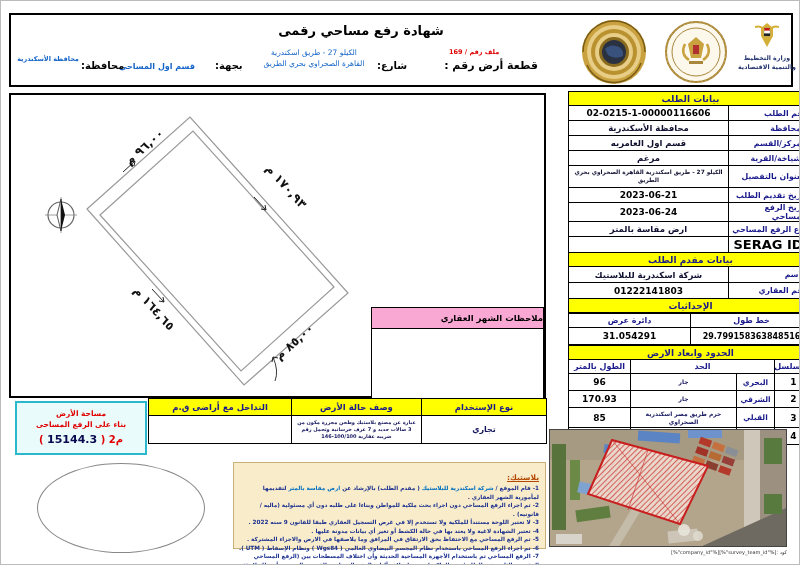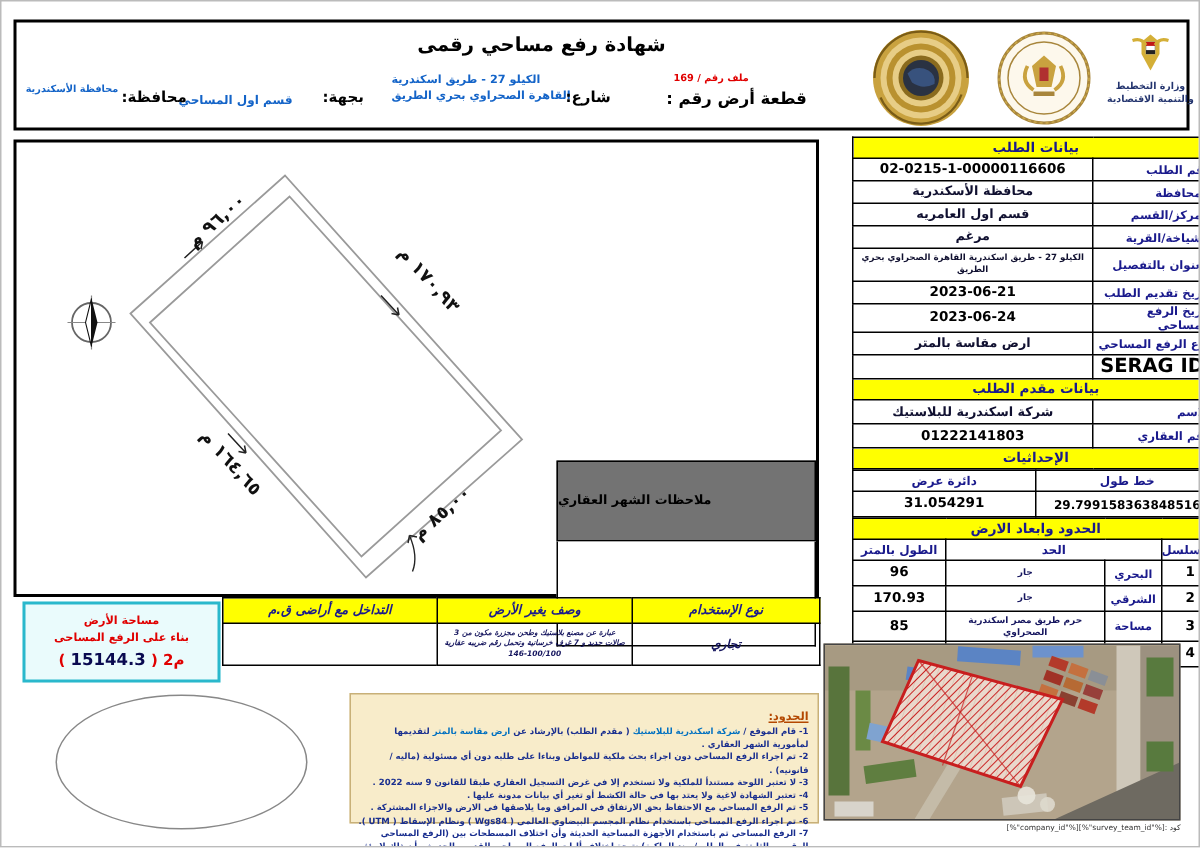--- a/index.html
+++ b/index.html
@@ -6,22 +6,22 @@
   html,body { background:#e9e9e9; }
   body { font-family:"DejaVu Sans", sans-serif; }
   .page { position:relative; width:800px; height:565px; background:#fff;
           border:1px solid #bbb; overflow:hidden; margin:0 auto; direction:rtl; }
 
   
   .header-box { position:absolute; left:8px; top:12px; width:784px; height:74px;
                 border:2px solid #000; background:#fff; }
   .doc-title { position:absolute; left:250px; top:8px; width:200px; text-align:center;
                font-weight:bold; font-size:13px; color:#000; }
-  .street-value { position:absolute; left:250px; top:33px; width:130px; text-align:left;
-                  color:#1464c8; font-weight:bold; font-size:7.5px; line-height:1.4; }
+  .street-value { position:absolute; left:238px; top:33px; width:130px; text-align:center;
+                  color:#1464c8; font-weight:normal; font-size:7.5px; line-height:1.4; }
   .hdr-lbl { position:absolute; font-weight:bold; font-size:10px; color:#000; top:45px; }
   .hdr-val-blue { position:absolute; color:#1464c8; font-weight:bold; font-size:8px; }
   .plot-label { position:absolute; left:420px; top:44px; width:120px; font-weight:bold;
                 font-size:11px; color:#000; text-align:center; }
   .file-no { position:absolute; left:438px; top:33px; font-size:6.5px; font-weight:bold; color:#e00000; }
   .gov-val { left:6px; top:40px; width:62px; text-align:center; font-size:6.5px; line-height:1.4; }
 
   .gold-logo { position:absolute; left:562px; top:2px; width:82px; height:70px; }
   .seal-logo { position:absolute; left:652px; top:4px; width:66px; height:66px; }
   .ministry  { position:absolute; left:722px; top:6px; width:68px; height:66px; text-align:center; }
@@ -43,34 +43,34 @@
   
   .sat-box { position:absolute; left:548px; top:428px; width:238px; height:118px;
              border:1px solid #444; overflow:hidden; background:#b3a48c; }
   .code-line { position:absolute; left:548px; top:548px; width:238px; text-align:right;
                font-size:5px; color:#333; direction:rtl; }
 
   
   .diagram-box { position:absolute; left:8px; top:92px; width:537px; height:305px;
                  border:2px solid #000; background:#fff; }
   .registry { position:absolute; left:360px; top:212px; width:173px; height:93px; }
-  .registry-head { border:1.5px solid #000; background:#737373; color:#000;
-                   font-weight:bold; font-size:8.5px; text-align:left; padding:21px 0; }
+  .registry-head { border:1.5px solid #000; background:#f9a8d4; color:#000;
+                   font-weight:bold; font-size:8.5px; text-align:right; padding:5px 0; }
   .registry-body { border:1.5px solid #000; border-top:none; height:70px; background:#fff; }
 
   
   .area-box { position:absolute; left:14px; top:400px; width:132px; height:54px;
               border:2px solid #2ab8cc; background:#eafbfc; text-align:center; padding-top:5px; }
   .area-box .l1 { color:#e00000; font-size:7.5px; font-weight:bold; line-height:1.5; }
   .area-box .num-line { font-size:10px; font-weight:bold; color:#e00000; margin-top:2px; }
   .area-box .num { color:#0a0a50; font-size:11px; letter-spacing:.5px; }
 
   .usage-table { position:absolute; left:147px; top:397px; }
   table.ut { border-collapse:collapse; table-layout:fixed; width:398px; }
-  table.ut td { border:1.5px solid #000; font-weight:bold;font-style:italic; }
+  table.ut td { border:1.5px solid #000; font-weight:bold; }
   .ut .h { background:#ffff00; color:#1a1a8c; font-size:8.5px; text-align:center; height:17px; }
   .ut .b { height:28px; text-align:center; vertical-align:middle; }
   .ut .use { color:#15155e; font-size:8px; }
   .ut .dsc { color:#15155e; font-size:5px; line-height:1.35; padding:0 4px; }
 
   .notes-box { position:absolute; left:232px; top:461px; width:313px; height:87px;
                background:#f8ecca; border:1px solid #c8b078; padding:2px 6px 0 4px; }
   .notes-title { color:#b34700; font-size:7.5px; font-weight:bold; text-decoration:underline; }
   .note-line { color:#1a2f8f; font-size:5.7px; font-weight:bold; line-height:1.5; text-align:right; }
   .note-line .hl { color:#0070c0; }
@@ -244,21 +244,21 @@
           <td class="val-num">96</td>
           </tr>
       <tr style="height:17px;">
           <td class="val-num">2</td>
           <td class="dir">الشرقي</td>
           <td class="desc">جار</td>
           <td class="val-num">170.93</td>
           </tr>
       <tr style="height:20px;">
           <td class="val-num">3</td>
-          <td class="dir">مساحة</td>
+          <td class="dir">القبلي</td>
           <td class="desc">حرم طريق مصر اسكندرية الصحراوي</td>
           <td class="val-num">85</td>
           </tr>
       <tr style="height:17px;">
           <td class="val-num">4</td>
           <td class="dir">الغربي</td>
           <td class="desc">شارع بعرض 30 م</td>
           <td class="val-num">164.65</td>
           </tr>
     </tbody>
@@ -363,34 +363,34 @@
   <div class="usage-table">
     <table class="ut">
       <colgroup>
           <col style="width:125px">
           <col style="width:130px">
           <col style="width:143px">
         </colgroup>
       <tbody>
           <tr>
         <td class="h">نوع الإستخدام</td>
-        <td class="h">وصف يغير الأرض</td>
+        <td class="h">وصف حالة الأرض</td>
         <td class="h">التداخل مع أراضى ق.م</td>
       </tr>
       <tr>
         <td class="b use">تجاري</td>
         <td class="b dsc">عبارة عن مصنع بلاستيك وطحن مجزرة مكون من 3 صالات حديد و 7 غرف خرسانية وتحمل رقم ضريبه عقارية 100/100-146</td>
         <td class="b"></td>
       </tr>
     </tbody>
       </table>
   </div>
 
   <div class="notes-box">
-    <span class="notes-title">الحدود:</span>
+    <span class="notes-title">بلاستيك:</span>
     <div class="note-line">
       <span>1- قام الموقع /</span>
       <span class="hl">شركة اسكندرية للبلاستيك</span>
       <span>( مقدم الطلب) بالإرشاد عن</span>
       <span class="hl">ارض مقاسة بالمتر</span>
       <span>لتقديمها لمأمورية الشهر العقاري .</span>
     </div>
     <div class="note-line">2- تم اجراء الرفع المساحي دون اجراء بحث ملكية للمواطن وبناءا على طلبه دون أي مسئولية (ماليه / قانونيه) .</div>
     <div class="note-line">3- لا تعتبر اللوحة مستندأ للملكية ولا تستخدم إلا في غرض التسجيل العقاري طبقا للقانون 9 سنه 2022 .</div>
     <div class="note-line">4- تعتبر الشهادة لاغية ولا يعتد بها في حالة الكشط أو تغير أي بيانات مدونة عليها .</div>

